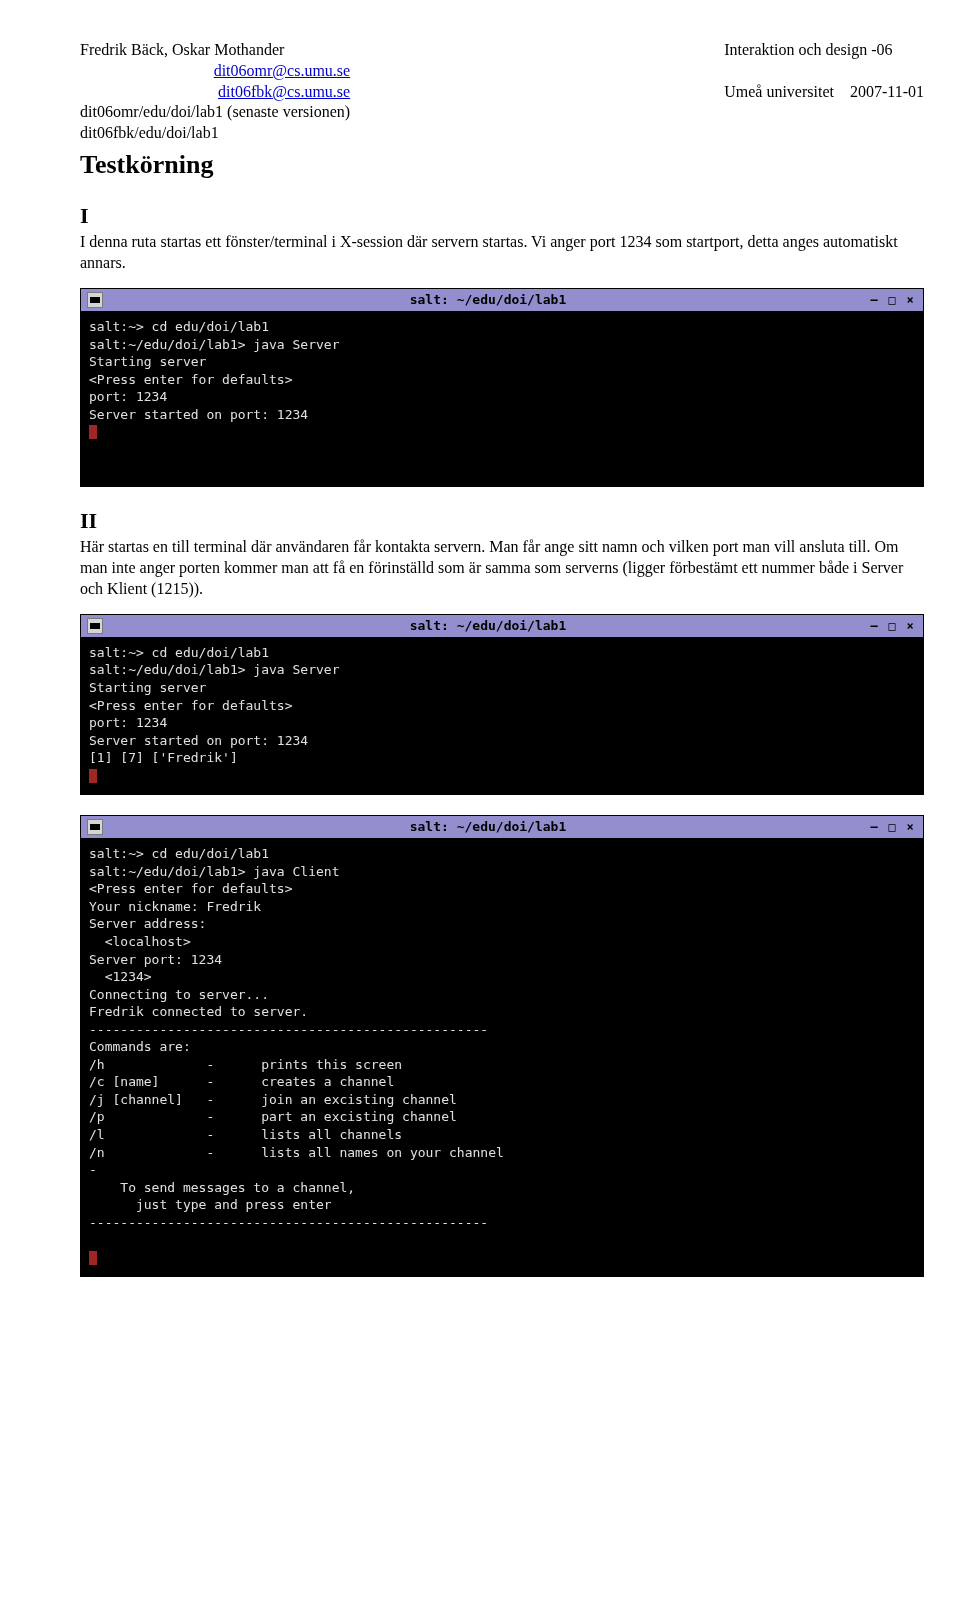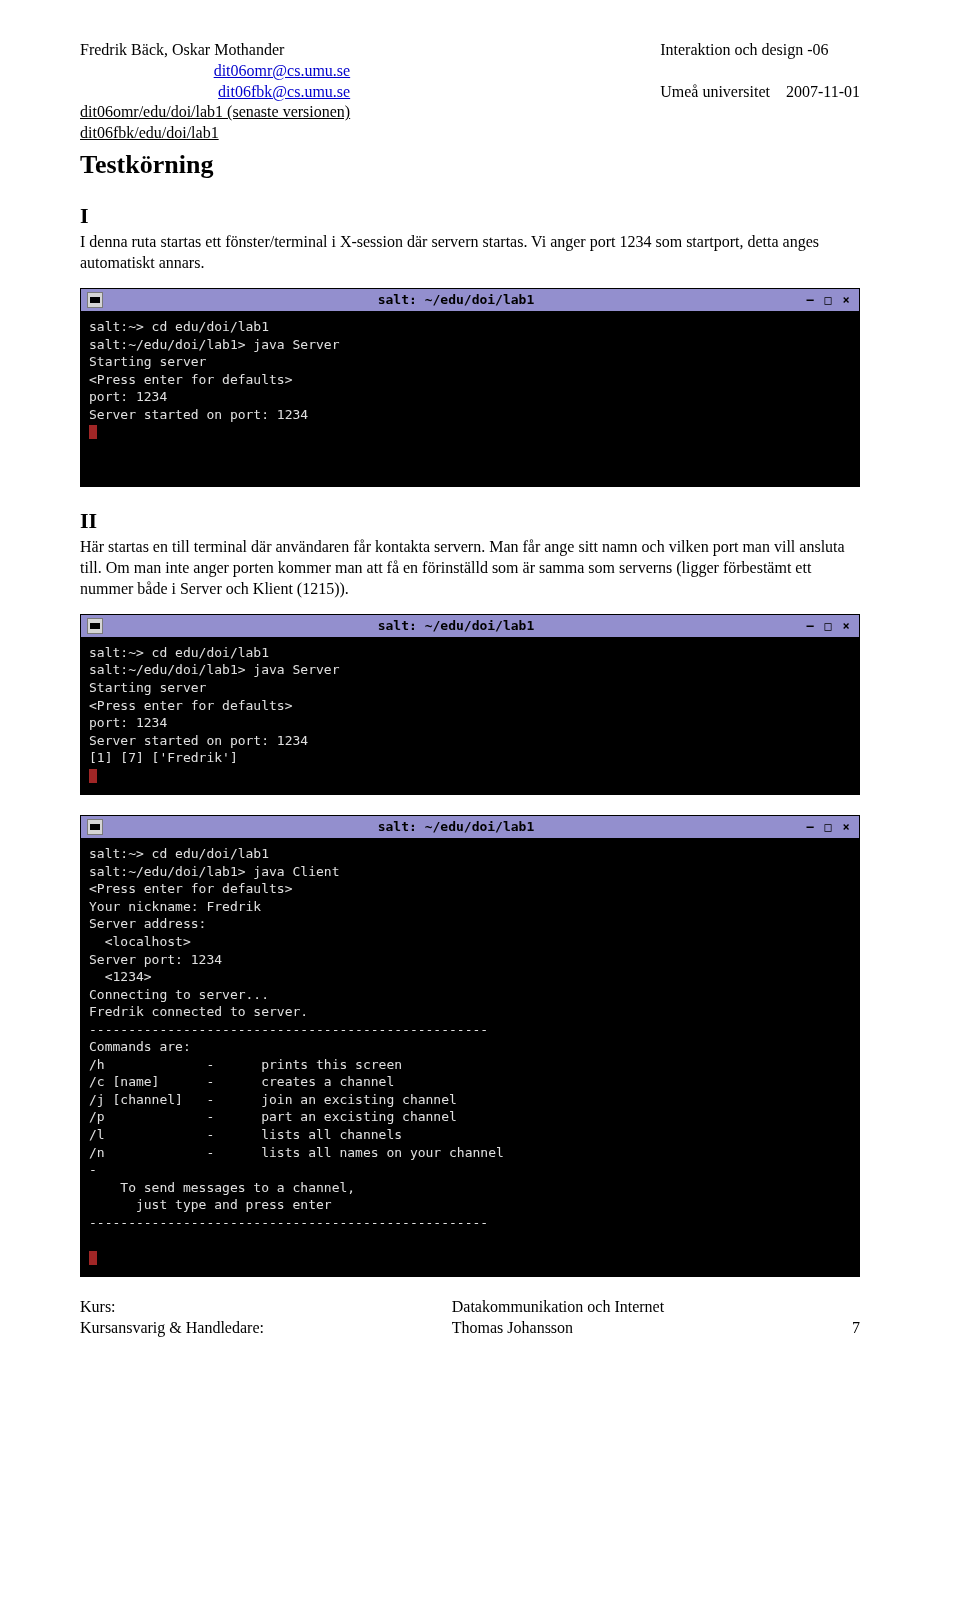--- a/index.html
+++ b/index.html
@@ -7,21 +7,21 @@
     padding: 0;
     background: #fff;
     font-family: "Times New Roman", Times, serif;
     font-size: 16px;
     color: #000;
     line-height: 1.3;
   }
   .page {
     width: 960px;
     margin: 0 auto;
-    padding: 40px 100px 40px 80px;
+    padding: 40px 36px 40px 80px;
     box-sizing: border-box;
   }
   .header {
     display: flex;
     justify-content: space-between;
     margin-bottom: 0;
   }
   .header-left, .header-right {
     display: flex;
     flex-direction: column;
@@ -33,21 +33,20 @@
     display: flex;
     gap: 16px;
   }
   a.link {
     color: #0000cc;
     text-decoration: underline;
     text-align: right;
   }
   .paths {
     margin-top: 0;
-    text-decoration: underline;
   }
   h1.title {
     font-size: 26px;
     font-weight: bold;
     margin: 4px 0 20px 0;
   }
   h2.section {
     font-size: 22px;
     font-weight: bold;
     margin: 10px 0 2px 0;
@@ -253,25 +252,14 @@
 /l             -      lists all channels
 /n             -      lists all names on your channel
 -
     To send messages to a channel,
       just type and press enter
 ---------------------------------------------------</span>
 
 <span class="cursor"></span></div>
   </div>
 
-  <div class="footer">
-    <div class="footer-left">
-      <span>Kurs:</span>
-      <span>Kursansvarig &amp; Handledare:</span>
-    </div>
-    <div class="footer-center">
-      <span>Datakommunikation och Internet</span>
-      <span>Thomas Johansson</span>
-    </div>
-    <div class="pagenum">7</div>
-  </div>
 
 </div>
 
 </body></html>

